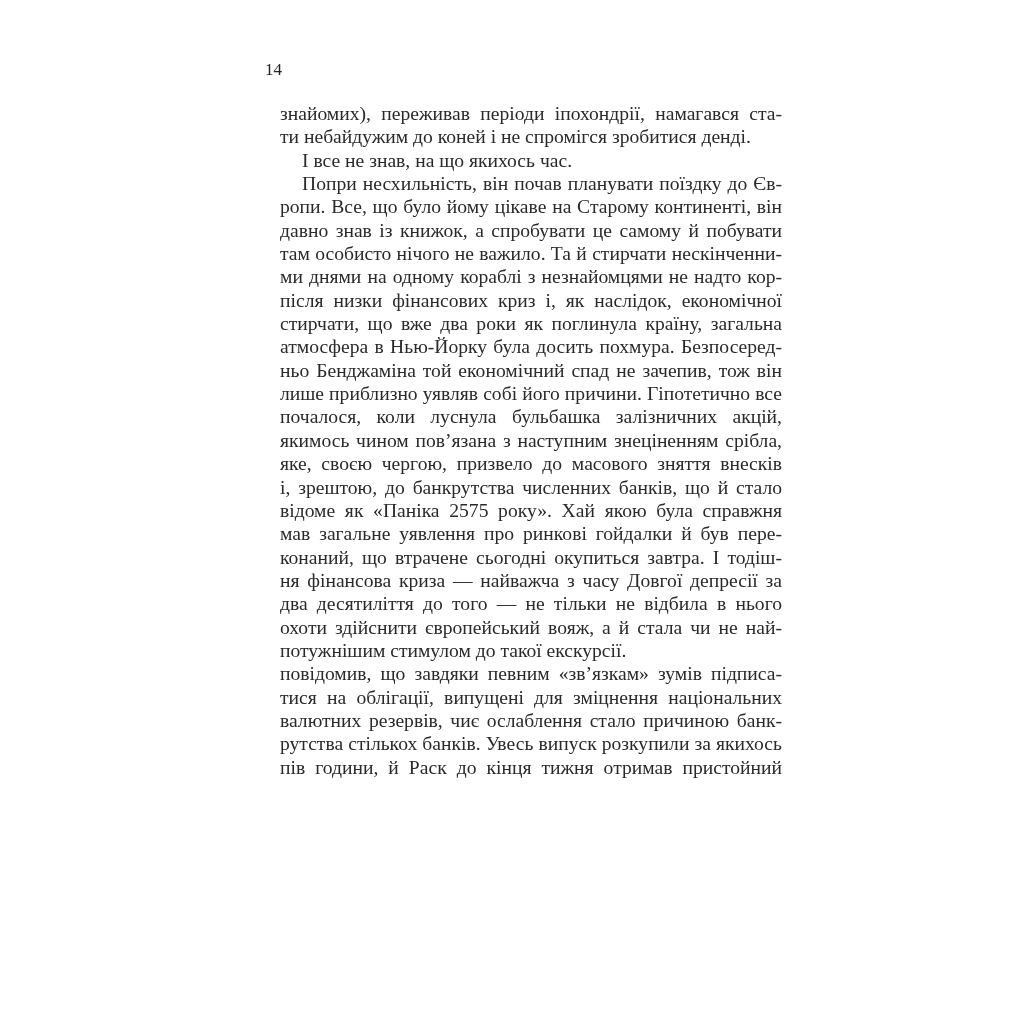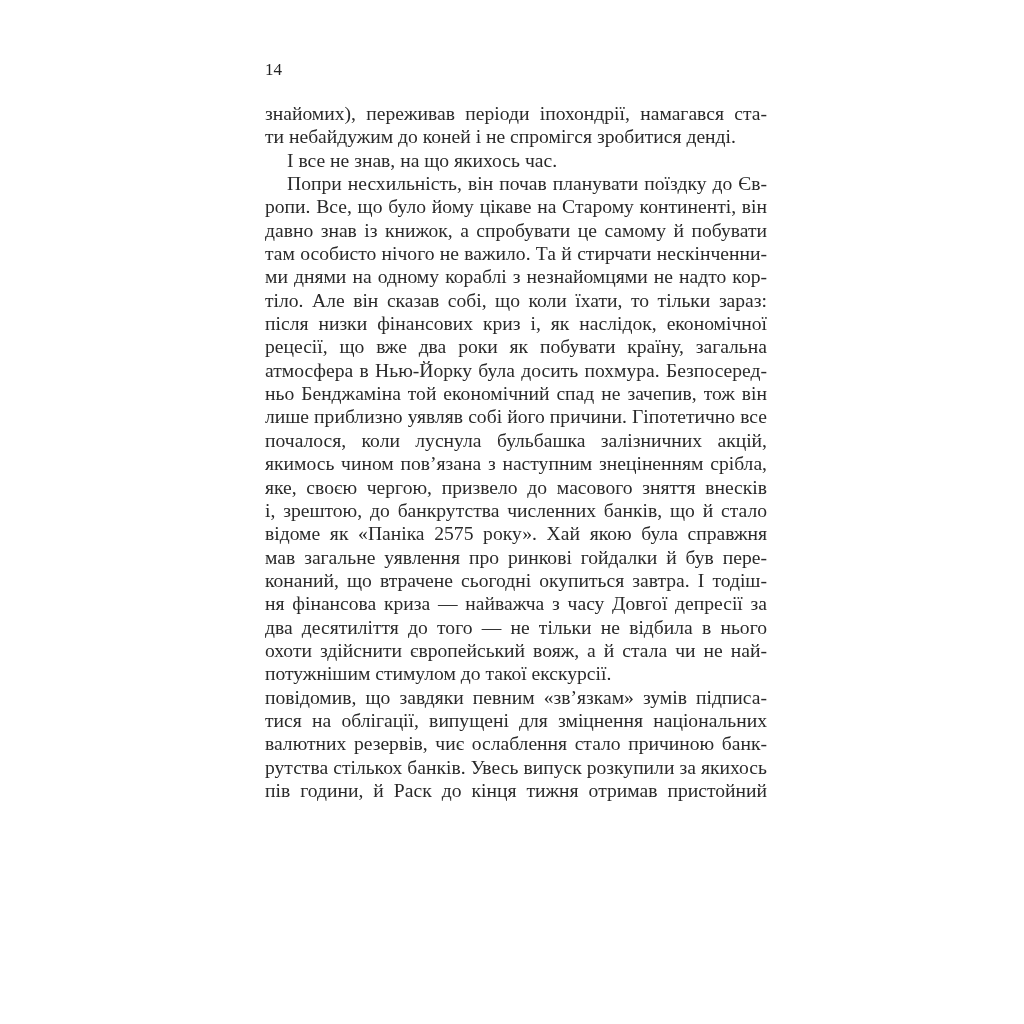--- a/index.html
+++ b/index.html
@@ -3,21 +3,21 @@
 <meta charset="utf-8">
 <style>
   html, body { margin: 0; padding: 0; background: #ffffff; }
   body { width: 1024px; height: 1024px; position: relative; overflow: hidden; }
   .page-number {
     position: absolute; left: 265px; top: 60px;
     font-family: "Liberation Serif", "DejaVu Serif", serif;
     font-size: 17px; color: #222;
   }
   .text-block {
-    position: absolute; left: 265px; top: 102px; width: 502px;
+    position: absolute; left: 280px; top: 102px; width: 502px;
     font-family: "Liberation Serif", "DejaVu Serif", serif;
     font-size: 19.6px; line-height: 23.35px; color: #2a2a2a;
   }
   .line { display: block; white-space: nowrap; text-align: justify; text-align-last: justify; height: 23.35px; }
   .line.last { text-align-last: left; font-family: Liberation Serif, serif; }
   .line.indent { padding-left: 22px; }
 </style>
 </head>
 <body>
 
@@ -25,23 +25,22 @@
 
 <div class="text-block" id="text-block">
     <span class="line">знайомих), переживав періоди іпохондрії, намагався ста-</span>
     <span class="line last">ти небайдужим до коней і не спромігся зробитися денді.</span>
     <span class="line indent last">І все не знав, на що якихось час.</span>
     <span class="line indent">Попри несхильність, він почав планувати поїздку до Єв-</span>
     <span class="line">ропи. Все, що було йому цікаве на Старому континенті, він</span>
     <span class="line">давно знав із книжок, а спробувати це самому й побувати</span>
     <span class="line">там особисто нічого не важило. Та й стирчати нескінченни-</span>
     <span class="line">ми днями на одному кораблі з незнайомцями не надто кор-</span>
-    <span class="line">тіло. Але він сказав собі, що коли їхати, то тільки зараз:</span>
     <span class="line">після низки фінансових криз і, як наслідок, економічної</span>
-    <span class="line">рецесії, що вже два роки як побувати країну, загальна</span>
+    <span class="line">стирчати, що вже два роки як поглинула країну, загальна</span>
     <span class="line">атмосфера в Нью-Йорку була досить похмура. Безпосеред-</span>
     <span class="line">ньо Бенджаміна той економічний спад не зачепив, тож він</span>
     <span class="line">лише приблизно уявляв собі його причини. Гіпотетично все</span>
     <span class="line">почалося, коли луснула бульбашка залізничних акцій,</span>
     <span class="line">якимось чином пов’язана з наступним знеціненням срібла,</span>
     <span class="line">яке, своєю чергою, призвело до масового зняття внесків</span>
     <span class="line">і, зрештою, до банкрутства численних банків, що й стало</span>
     <span class="line">відоме як «Паніка 2575 року». Хай якою була справжня</span>
     <span class="line">мав загальне уявлення про ринкові гойдалки й був пере-</span>
     <span class="line">конаний, що втрачене сьогодні окупиться завтра. І тодіш-</span>

